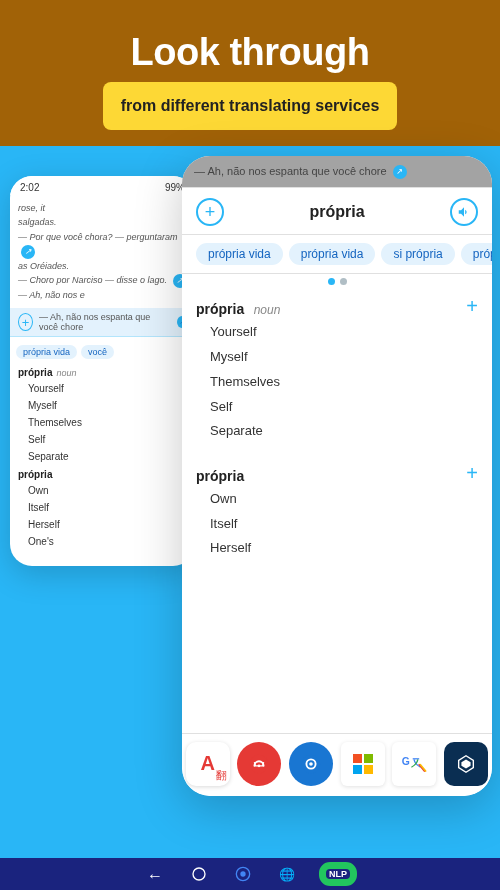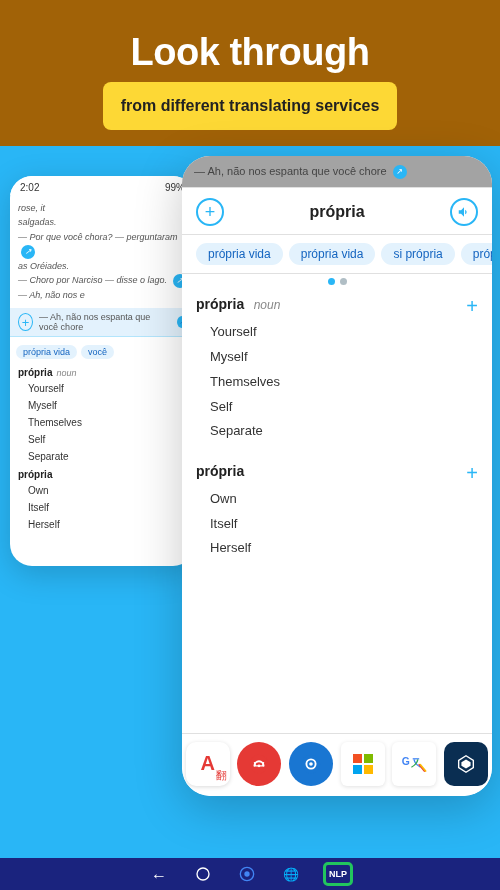--- a/index.html
+++ b/index.html
@@ -234,21 +234,21 @@
       border-radius: 50%;
       background: #29b6f6;
     }
     .dot.inactive { background: #b0bec5; }
 
     .dict-entry {
       padding: 8px 14px 4px;
     }
     .dict-entry-header {
       display: flex;
-      align-items: flex-start;
+      align-items: flex-end;
       justify-content: space-between;
       margin-bottom: 2px;
       gap: 14px;
     }
     .dict-entry-word {
       font-size: 14px;
       font-weight: 600;
       color: #222;
     }
     .dict-entry-pos {
@@ -370,20 +370,21 @@
       <div class="dict-item">Myself</div>
       <div class="dict-item highlighted">Themselves</div>
       <div class="dict-item">Self</div>
       <div class="dict-item">Separate</div>
       <div style="display:flex;align-items:baseline;gap:4px;margin-top:4px;margin-bottom:2px;">
         <span class="dict-word">própria</span>
       </div>
       <div class="dict-item">Own</div>
       <div class="dict-item">Itself</div>
       <div class="dict-item">Herself</div>
+      <div class="dict-item">One's</div>
     </div>
   </div>
 
   <div class="phone-front">
 
     <div class="reading-area">
       <div class="reading-line">
         — Ah, não nos espanta que você chore
         <span class="reading-icon">↗</span>
       </div>
@@ -504,14 +505,14 @@
         <circle cx="12" cy="12" r="9" fill="none" stroke="#fff" stroke-width="2"></circle>
       </svg>
   </div>
   <div class="sys-icon">
     <svg width="16" height="16" viewBox="0 0 24 24" fill="none">
         <circle cx="12" cy="12" r="10" fill="none" stroke="#4285f4" stroke-width="2"></circle>
         <circle cx="12" cy="12" r="4" fill="#4285f4"></circle>
       </svg>
   </div>
   <div class="sys-icon" style="font-size:13px;">🌐</div>
-  <div class="sys-icon" style="font-size:9px;font-weight:700;color:#fff;background:#1a237e;border:3px solid #22c55e;border-radius:5px;padding:1px 3px;width:auto;">NLP</div>
+  <div class="sys-icon" style="font-size:9px;font-weight:700;color:#fff;background:#1a237e;border:7px solid #22c55e;border-radius:11px;padding:1px 3px;width:auto;">NLP</div>
 </div>
 
 </body></html>

